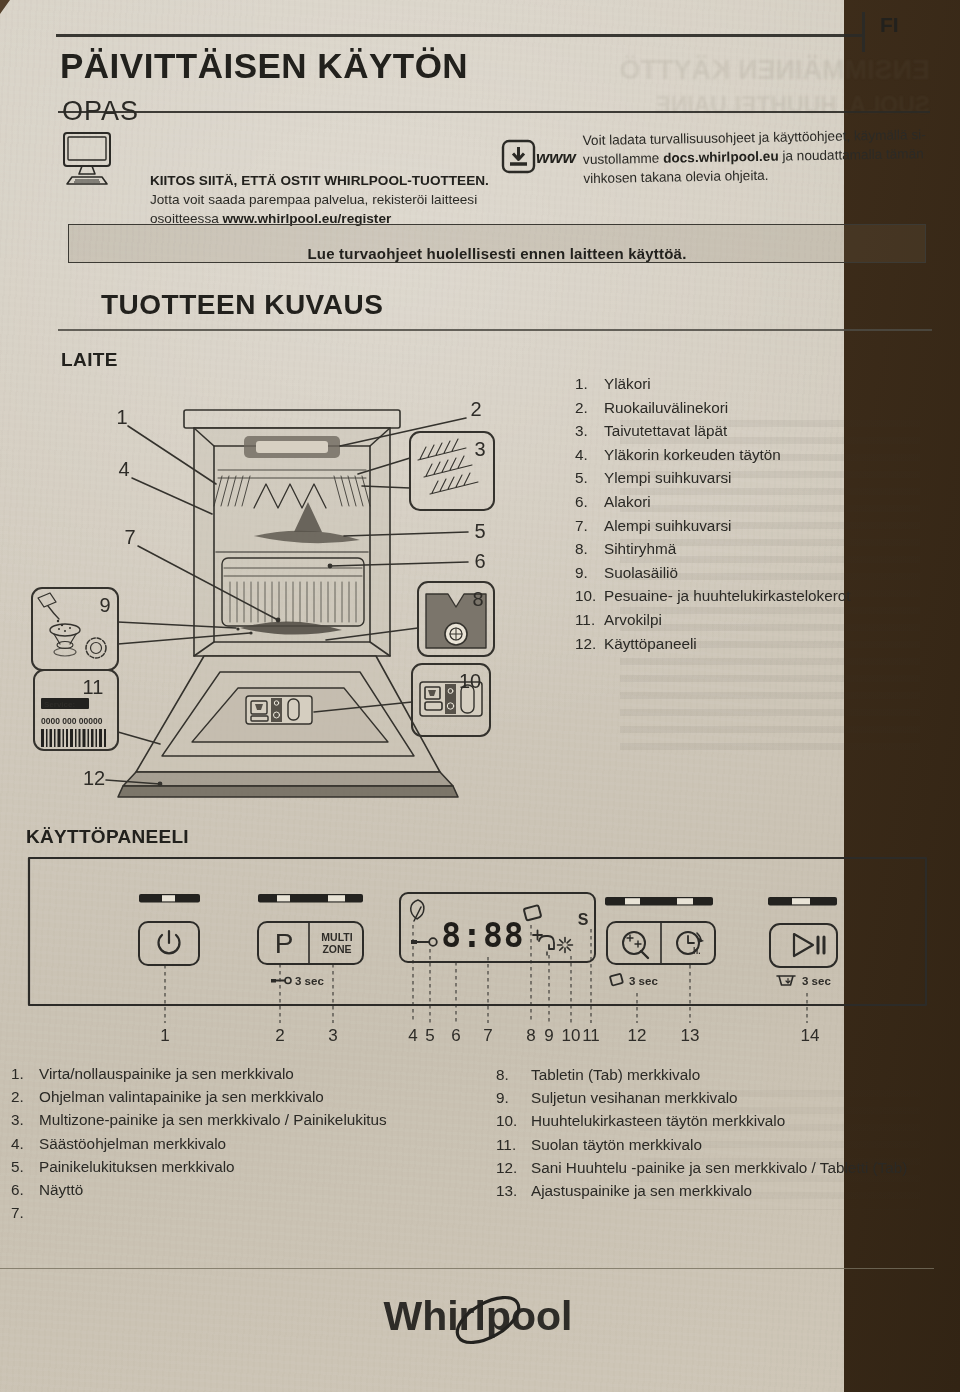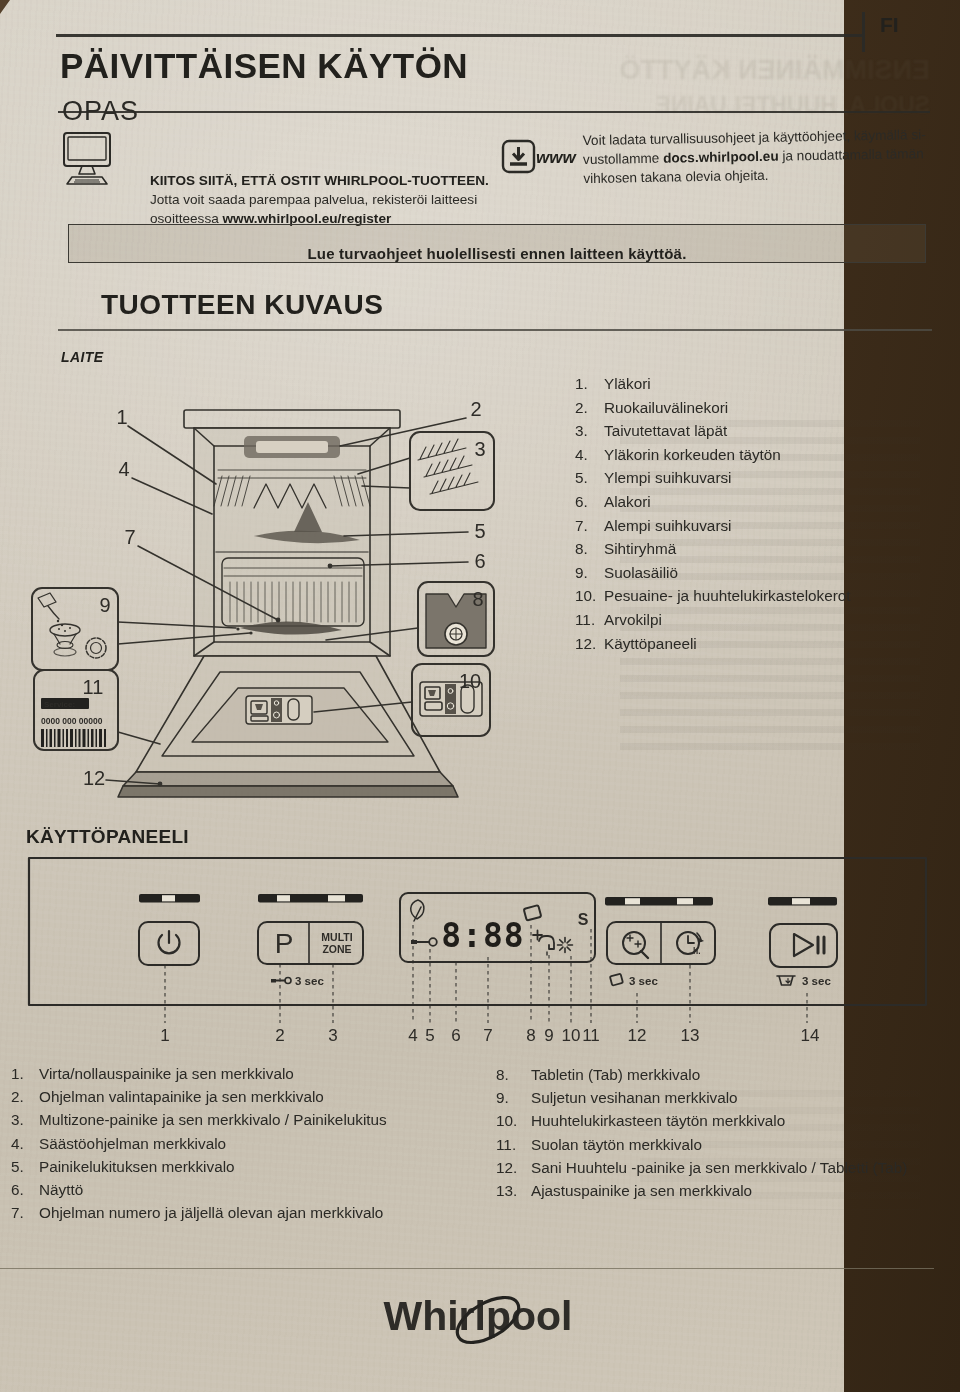--- a/index.html
+++ b/index.html
@@ -24,21 +24,21 @@
   .subtitle{font-size:27px;font-weight:normal;letter-spacing:1px;color:#2b2a26;}
   .langtag{font-size:21px;font-weight:bold;color:#22211d;}
   .intro-head{font-size:13.6px;font-weight:bold;color:#22211d;line-height:19px;margin-top:40px;}
   .intro-text{font-size:13.6px;color:#2b2a26;line-height:19px;}
   .intro-text b{color:#22211d;}
   .www{font-style:italic;font-weight:bold;font-size:17px;color:#22211d;}
   .banner{border:1.8px solid #3c3a34;background:rgba(122,111,90,.17);
     display:flex;align-items:flex-end;justify-content:center;
     font-size:15px;font-weight:bold;color:#22211d;letter-spacing:.2px;}
   .h1{font-size:28px;font-weight:bold;letter-spacing:.5px;color:#22211d;}
-  .h2{font-size:14px;font-weight:bold;color:#22211d;letter-spacing:.4px;font-style:italic;}
+  .h2{font-size:19px;font-weight:bold;color:#22211d;letter-spacing:.4px;}
   .h3{font-size:19px;font-weight:bold;color:#22211d;letter-spacing:.3px;}
   .plist .row{display:flex;line-height:23.6px;font-size:15.3px;color:#2a2925;}
   .plist .n{flex:0 0 29px;}
   .legend .row{display:flex;line-height:23.2px;font-size:15.3px;color:#2a2925;}
   .legend .n{flex:0 0 28px;}
   .legend.rightcol .n{flex:0 0 35px;}
   svg text{font-family:"Liberation Sans",sans-serif;fill:#2e2c28;}
   svg .digits{font-family:"DejaVu Sans Mono",monospace;font-weight:bold;fill:#201e1a;}
 </style>
 </head>
@@ -444,21 +444,20 @@
     <div class="row">
         <span class="n">5.</span>
         <span>Painikelukituksen merkkivalo</span>
       </div>
     <div class="row">
         <span class="n">6.</span>
         <span>Näyttö</span>
       </div>
     <div class="row">
         <span class="n">7.</span>
-        <span>Ohjelman numero ja jäljellä olevan ajan merkkivalo</span>
       </div>
   </div>
   <div class="abs legend rightcol" style="left:496px;top:1063px;width:462px;">
     <div class="row">
         <span class="n">8.</span>
         <span>Tabletin (Tab) merkkivalo</span>
       </div>
     <div class="row">
         <span class="n">9.</span>
         <span>Suljetun vesihanan merkkivalo</span>

